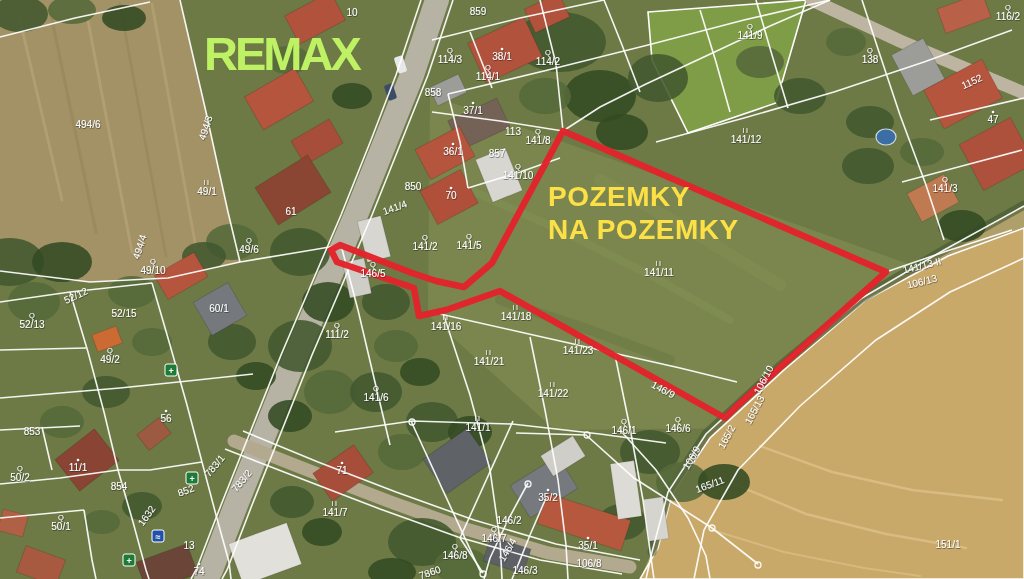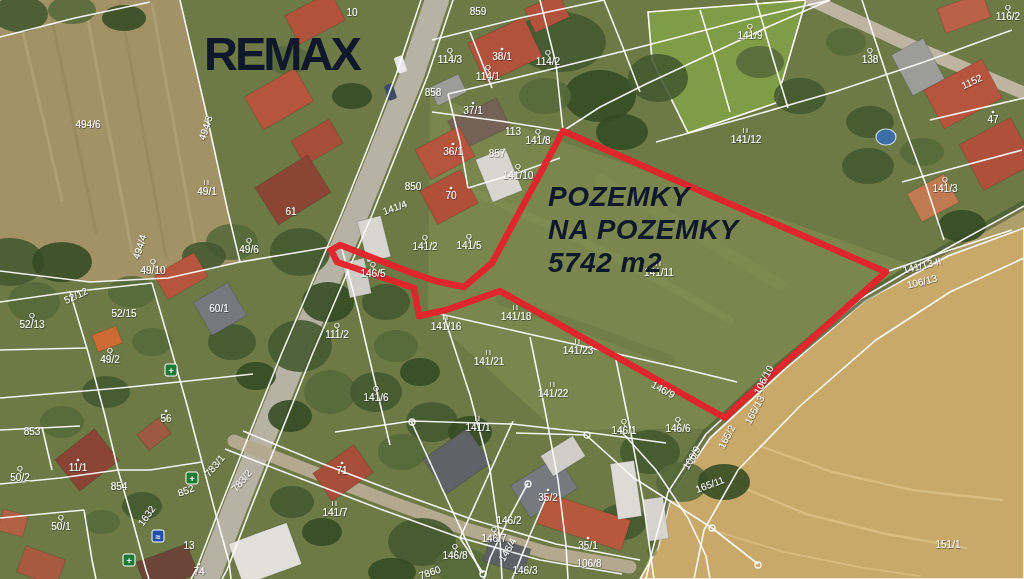--- a/index.html
+++ b/index.html
@@ -491,19 +491,18 @@
       </g>
       <g transform="translate(129 560)">
         <rect x="-6" y="-6" width="12" height="12" rx="2" fill="#1e7b35" stroke="#ffffff" stroke-width="1"></rect>
         <text x="0" y="3.5" fill="#ffffff" font-size="9" text-anchor="middle" font-family="&quot;Liberation Sans&quot;,sans-serif" font-weight="bold">+</text>
       </g>
       <g transform="translate(158 536)">
         <rect x="-6" y="-6" width="12" height="12" rx="2" fill="#2050a8" stroke="#ffffff" stroke-width="1"></rect>
         <text x="0" y="3.5" fill="#ffffff" font-size="9" text-anchor="middle" font-family="&quot;Liberation Sans&quot;,sans-serif" font-weight="bold">≈</text>
       </g>
     </svg>
-  <div id="logo" style="color: #0f172a;">REMAX</div>
-  <div id="listing" style="color: #0f172a; font-style: italic;">
+  <div id="logo" style="color: #bef264;">REMAX</div>
+  <div id="listing" style="color: #fde047;">
     <div>POZEMKY</div>
     <div>NA POZEMKY</div>
-    <div>5742 m2</div>
   </div>
 </div>
 
 </body></html>

